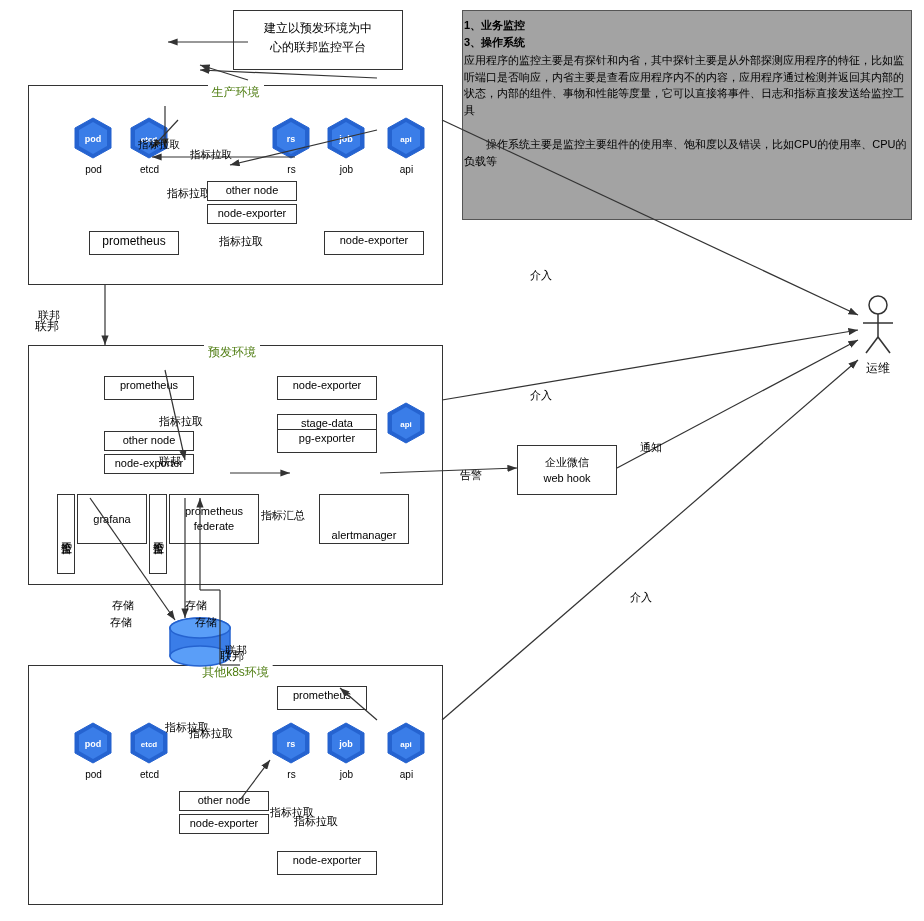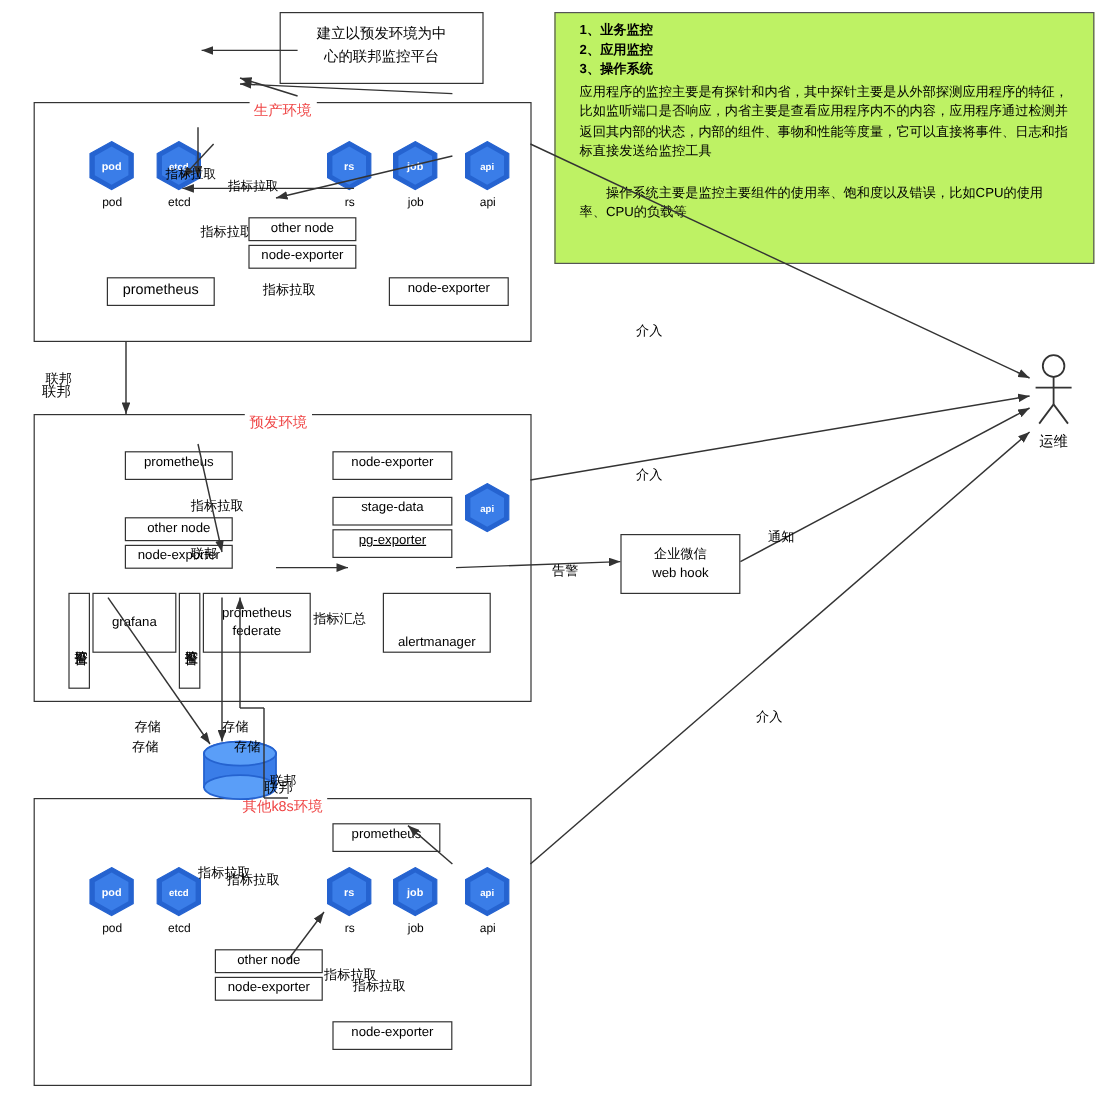--- a/index.html
+++ b/index.html
@@ -20,29 +20,29 @@
     }
     
     .box {
       position: absolute;
       border: 1.5px solid #333;
       background: #fff;
     }
     .box-label {
       position: absolute;
       font-size: 12px;
-      color: #ef4444;
+      color: #4d7c0f;
       text-align: center;
     }
     
     .note-box {
       position: absolute;
       border: 1.5px solid #555;
-      background: #bef264;
-      padding: 6px 20px;
+      background: #a3a3a3;
+      padding: 6px 1px;
       font-size: 11.5px;
       line-height: 1.6;
       color: #000;
     }
     
     .arrows-svg {
       position: absolute;
       top: 0; left: 0;
       width: 924px;
       height: 921px;
@@ -73,21 +73,20 @@
 
 <div class="diagram">
 
   <div class="title-box" style="left:233px; top:10px; width:170px; height:60px;">
     <div>建立以预发环境为中</div>
     <div>心的联邦监控平台</div>
   </div>
 
   <div class="note-box" style="left:462px; top:10px; width:450px; height:210px; font-size:11px; line-height:1.5;">
     <div style="font-weight:bold;">1、业务监控</div>
-    <div style="font-weight:bold;">2、应用监控</div>
     <div style="font-weight:bold;">3、操作系统</div>
     <div style="margin-top:2px;">应用程序的监控主要是有探针和内省，其中探针主要是从外部探测应用程序的特征，比如监听端口是否响应，内省主要是查看应用程序内不的内容，应用程序通过检测并返回其内部的状态，内部的组件、事物和性能等度量，它可以直接将事件、日志和指标直接发送给监控工具</div>
     <div style="margin-top:18px;">　　操作系统主要是监控主要组件的使用率、饱和度以及错误，比如CPU的使用率、CPU的负载等</div>
   </div>
 
   <div class="box" style="left:28px; top:85px; width:415px; height:200px;">
     <div class="box-label" style="top:-2px; left:50%; transform:translateX(-50%); background:#fff; padding:0 4px;">生产环境</div>
 
     <svg width="45" height="45" style="position:absolute; left:42px; top:30px;">
       <polygon points="22,2 40,12 40,32 22,42 4,32 4,12" fill="#2563d0" stroke="#2563d0" stroke-width="1"></polygon>
@@ -164,21 +163,21 @@
     <div class="node-box" style="left:75px; top:108px; width:90px; height:20px;">
       <span>node-exporter</span>
     </div>
 
     <div style="position:absolute; left:130px; top:108px; font-size:11px;">联邦</div>
 
     <div class="node-box" style="left:248px; top:68px; width:100px; height:24px;">
       <span>stage-data</span>
     </div>
 
-    <div class="node-box" style="left:248px; top:95px; width:100px; height:24px;text-decoration:underline;">
+    <div class="node-box" style="left:248px; top:83px; width:100px; height:24px;">
       <span>pg-exporter</span>
     </div>
 
     <svg width="45" height="45" style="position:absolute; left:355px; top:55px;">
       <polygon points="22,2 40,12 40,32 22,42 4,32 4,12" fill="#2563d0" stroke="#2563d0" stroke-width="1"></polygon>
       <polygon points="22,6 36,14 36,30 22,38 8,30 8,14" fill="#3a7de8" stroke="none"></polygon>
       <text x="22" y="26" text-anchor="middle" fill="white" font-size="8" font-weight="bold">api</text>
     </svg>
 
     <div style="position:absolute; left:28px; top:148px; font-size:11px; writing-mode:vertical-rl; text-orientation:mixed; width:18px; height:80px; border:1px solid #333; display:flex; align-items:center; justify-content:center;">监控平台</div>

